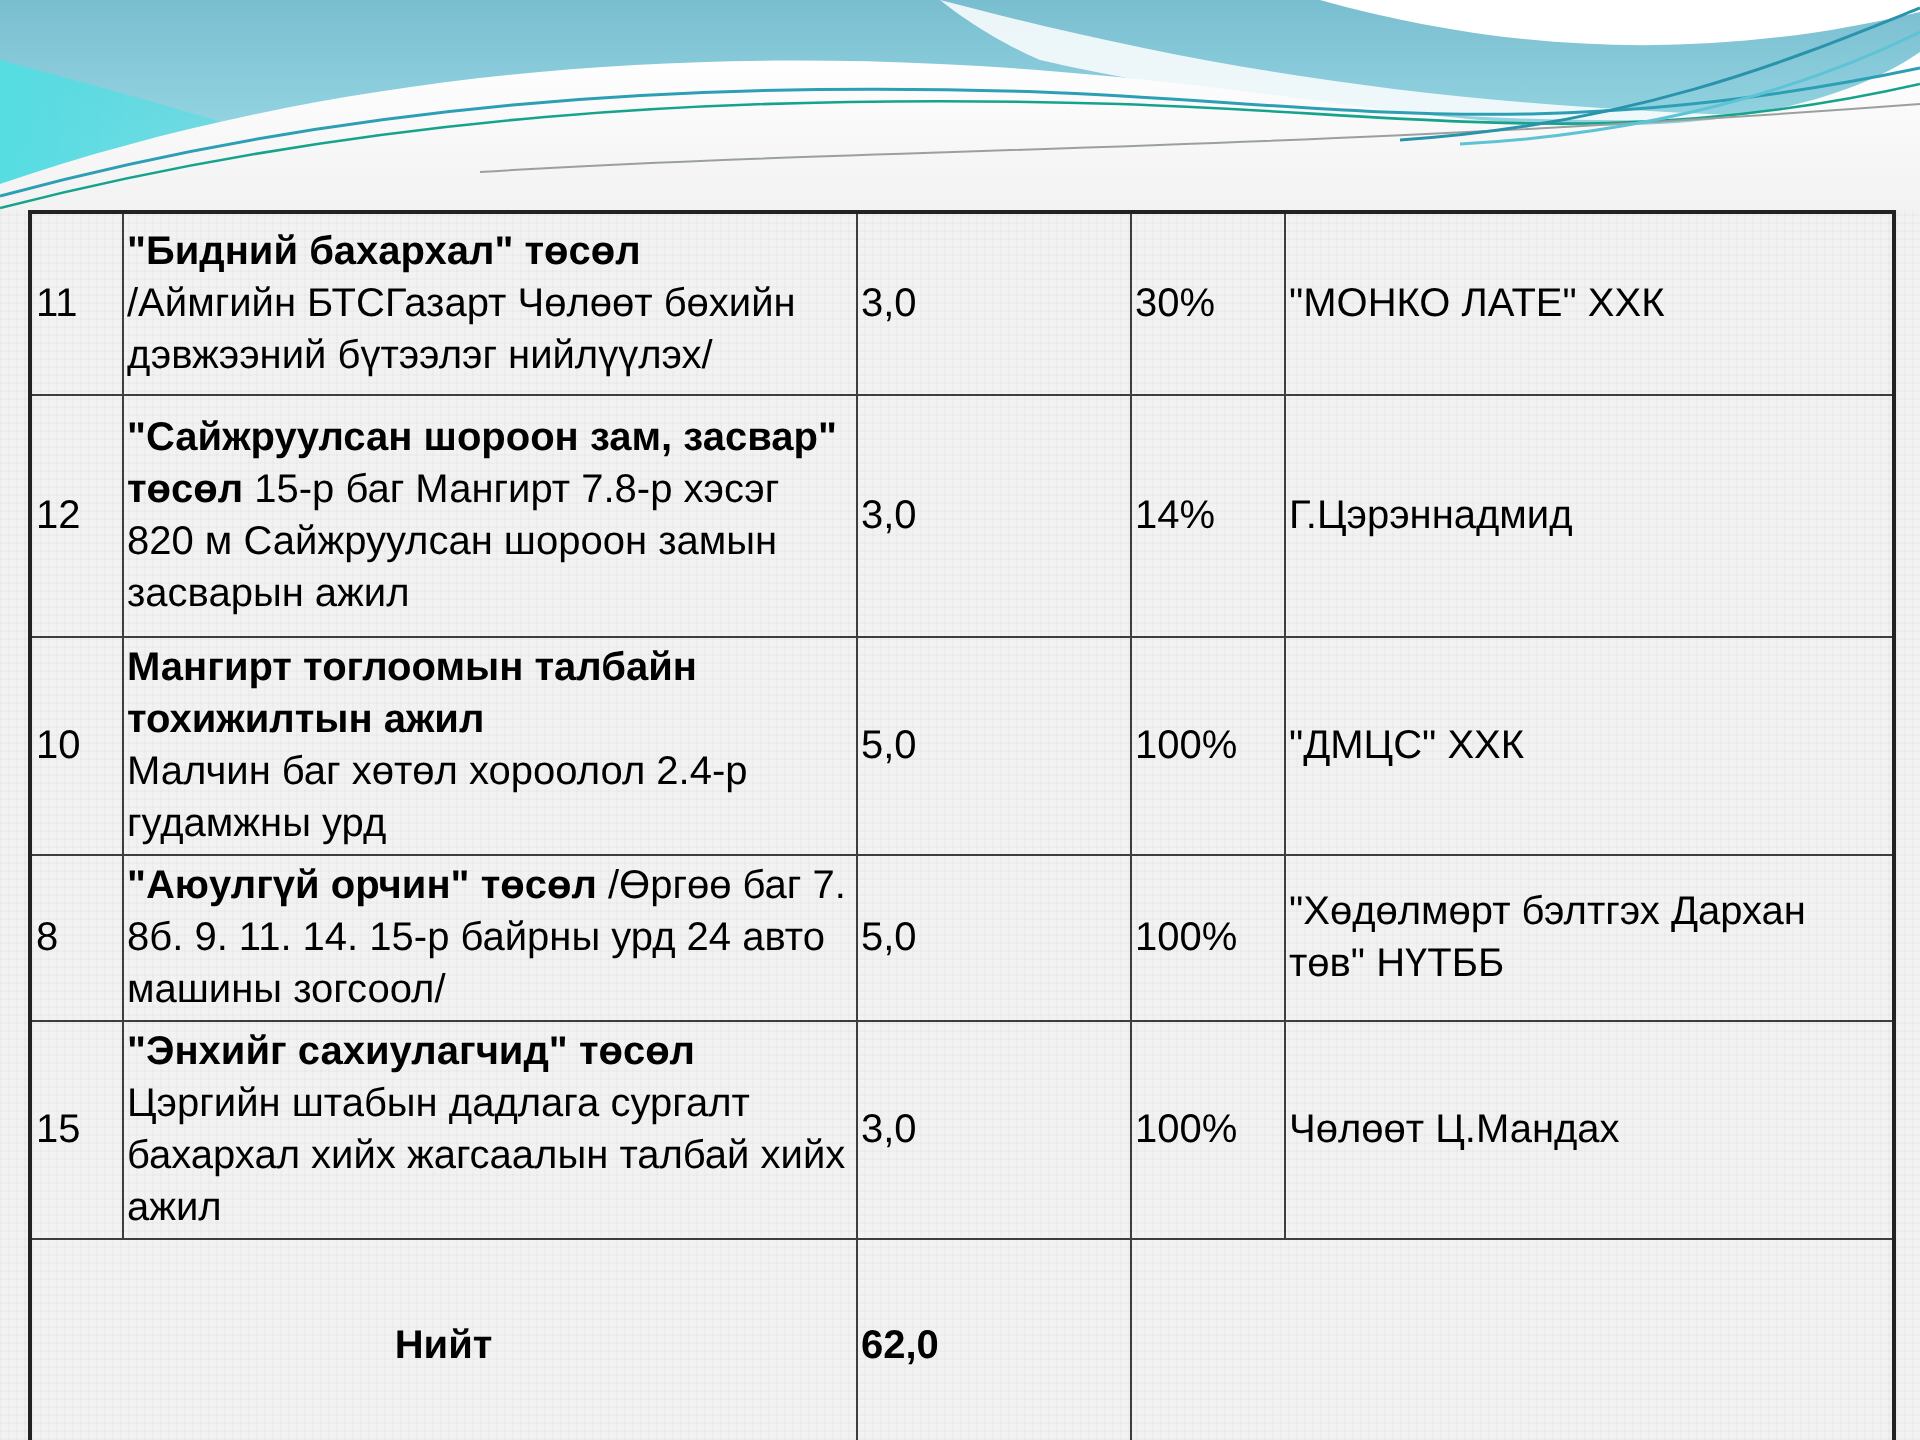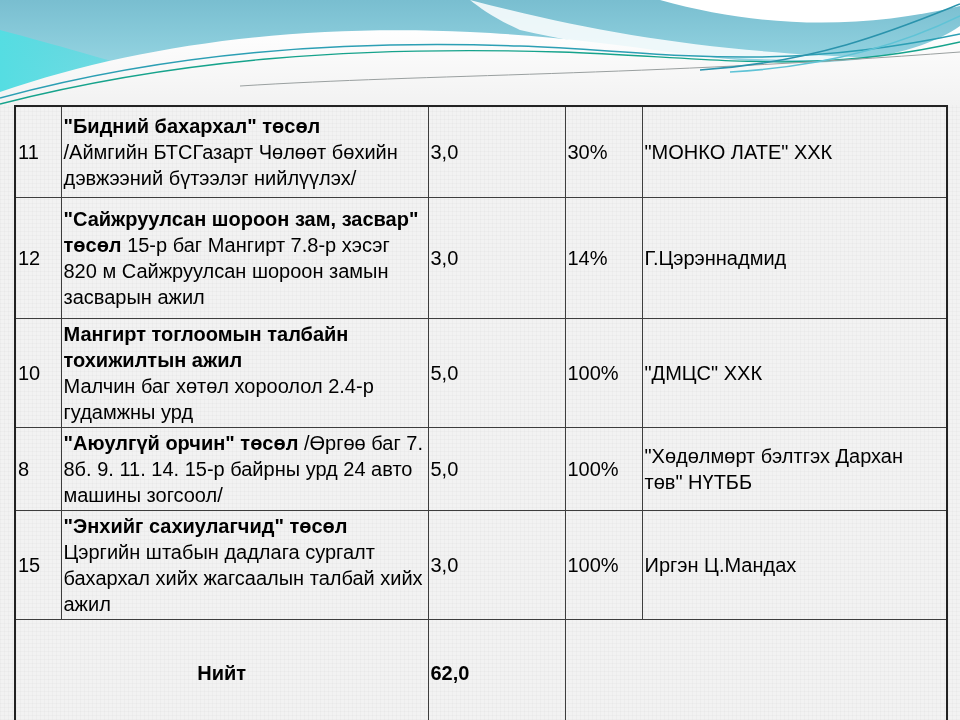--- a/index.html
+++ b/index.html
@@ -142,21 +142,21 @@
   </tr>
 
   <tr>
     <td class="col-no">15</td>
     <td class="col-desc">
       <span class="title">"Энхийг сахиулагчид" төсөл</span><br class="title-break">
       <span class="desc">Цэргийн штабын дадлага сургалт бахархал хийх жагсаалын талбай хийх ажил</span>
     </td>
     <td class="col-amount">3,0</td>
     <td class="col-percent">100%</td>
-    <td class="col-contractor">Иргэн Ц.Мандах</td>
+    <td class="col-contractor">Чөлөөт Ц.Мандах</td>
   </tr>
 </tbody>
   <tfoot>
     <tr class="total-row">
       <td class="total-label" colspan="2">Нийт</td>
       <td class="total-amount">62,0</td>
       <td colspan="2"></td>
     </tr>
   </tfoot>
 </table>

